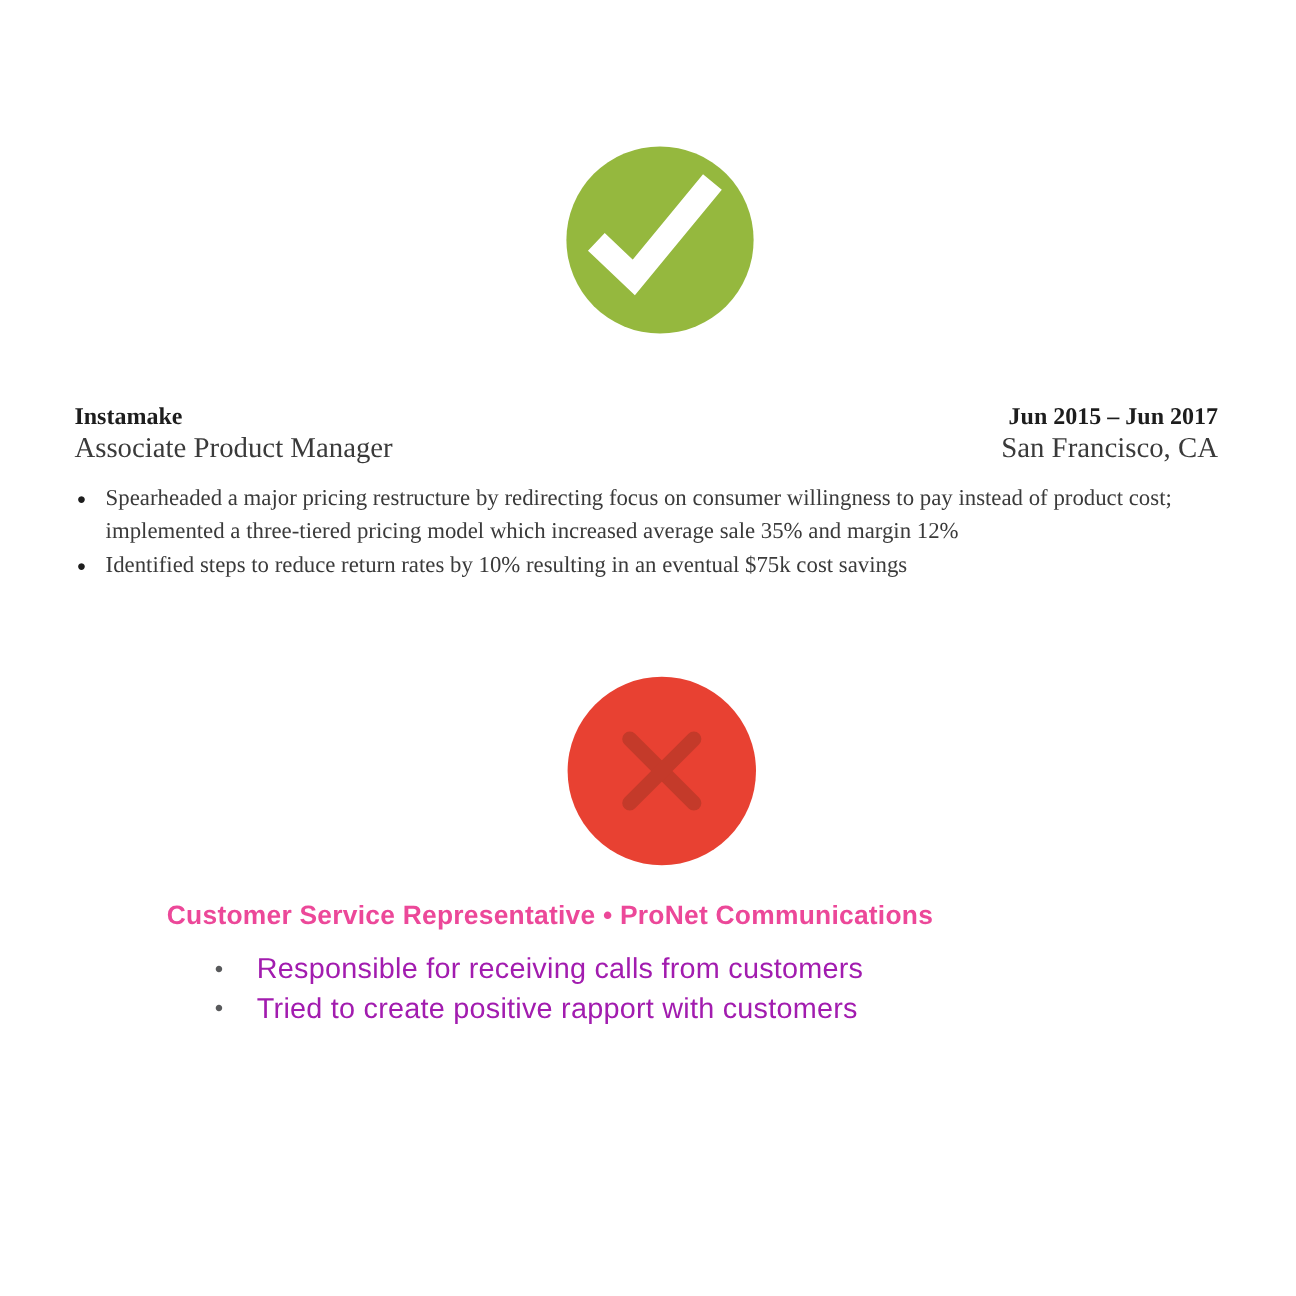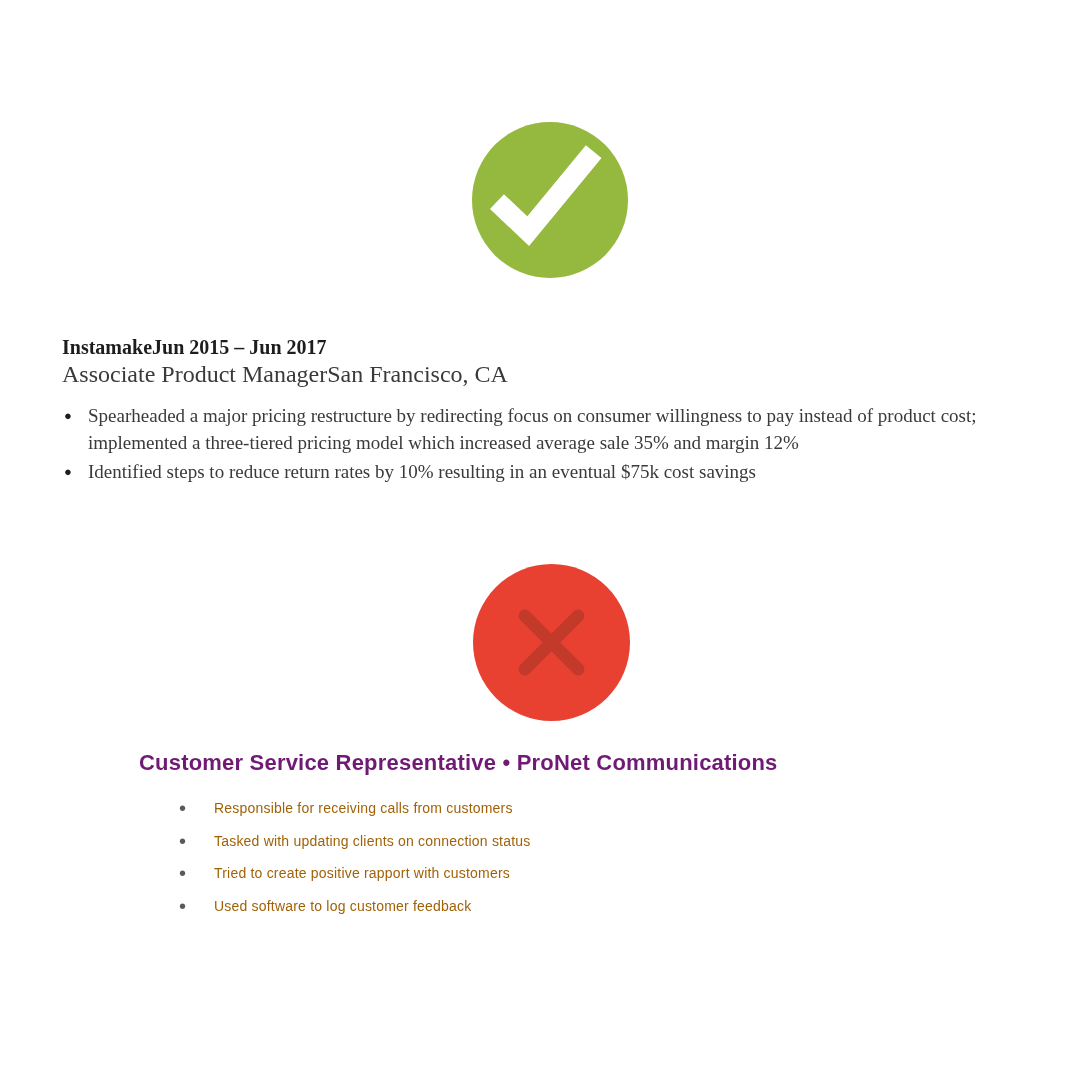--- a/index.html
+++ b/index.html
@@ -34,20 +34,21 @@
   .resume-good {
     position: absolute;
     left: 62px; top: 334px;
     width: 953px;
     color: #3a3a3a;
     font-size: 19px;
     line-height: 27px;
   }
   .rg-row {
     display: flex;
+    justify-content: space-between;
     align-items: baseline;
   }
   .rg-company, .rg-dates {
     font-weight: bold;
     color: #1d1d1d;
     font-size: 20px;
     line-height: 27px;
   }
   .rg-title, .rg-location {
     color: #3a3a3a;
@@ -74,33 +75,33 @@
   
   .resume-bad {
     position: absolute;
     left: 139px; top: 750px;
     width: 800px;
     font-family: "Liberation Sans", sans-serif;
   }
   .rb-heading {
     font-size: 22px;
     font-weight: bold;
-    color: #701a75;
+    color: #ec4899;
     letter-spacing: 0.2px;
     line-height: 26px;
   }
   .rb-bullets {
     list-style: none;
     margin-top: 16px;
   }
   .rb-bullets li {
     position: relative;
     padding-left: 75px;
-    color: #a16207;
-    font-size: 14px;
+    color: #a21caf;
+    font-size: 24px;
     line-height: 32.5px;
     letter-spacing: 0.2px;
   }
   .rb-bullets li::before {
     content: "\2022";
     position: absolute;
     left: 40px; top: 0;
     font-size: 20px;
     color: #58595b;
   }
@@ -135,19 +136,17 @@
     <svg viewBox="0 0 100 100">
       <line x1="33" y1="33" x2="67" y2="67" stroke="#C43A2A" stroke-width="8" stroke-linecap="round"></line>
       <line x1="67" y1="33" x2="33" y2="67" stroke="#C43A2A" stroke-width="8" stroke-linecap="round"></line>
     </svg>
   </div>
 
   <section class="resume-bad">
     <div class="rb-heading">Customer Service Representative • ProNet Communications</div>
     <ul class="rb-bullets">
       <li>Responsible for receiving calls from customers</li>
-      <li>Tasked with updating clients on connection status</li>
       <li>Tried to create positive rapport with customers</li>
-      <li>Used software to log customer feedback</li>
     </ul>
   </section>
 
 </div>
 
 </body></html>

